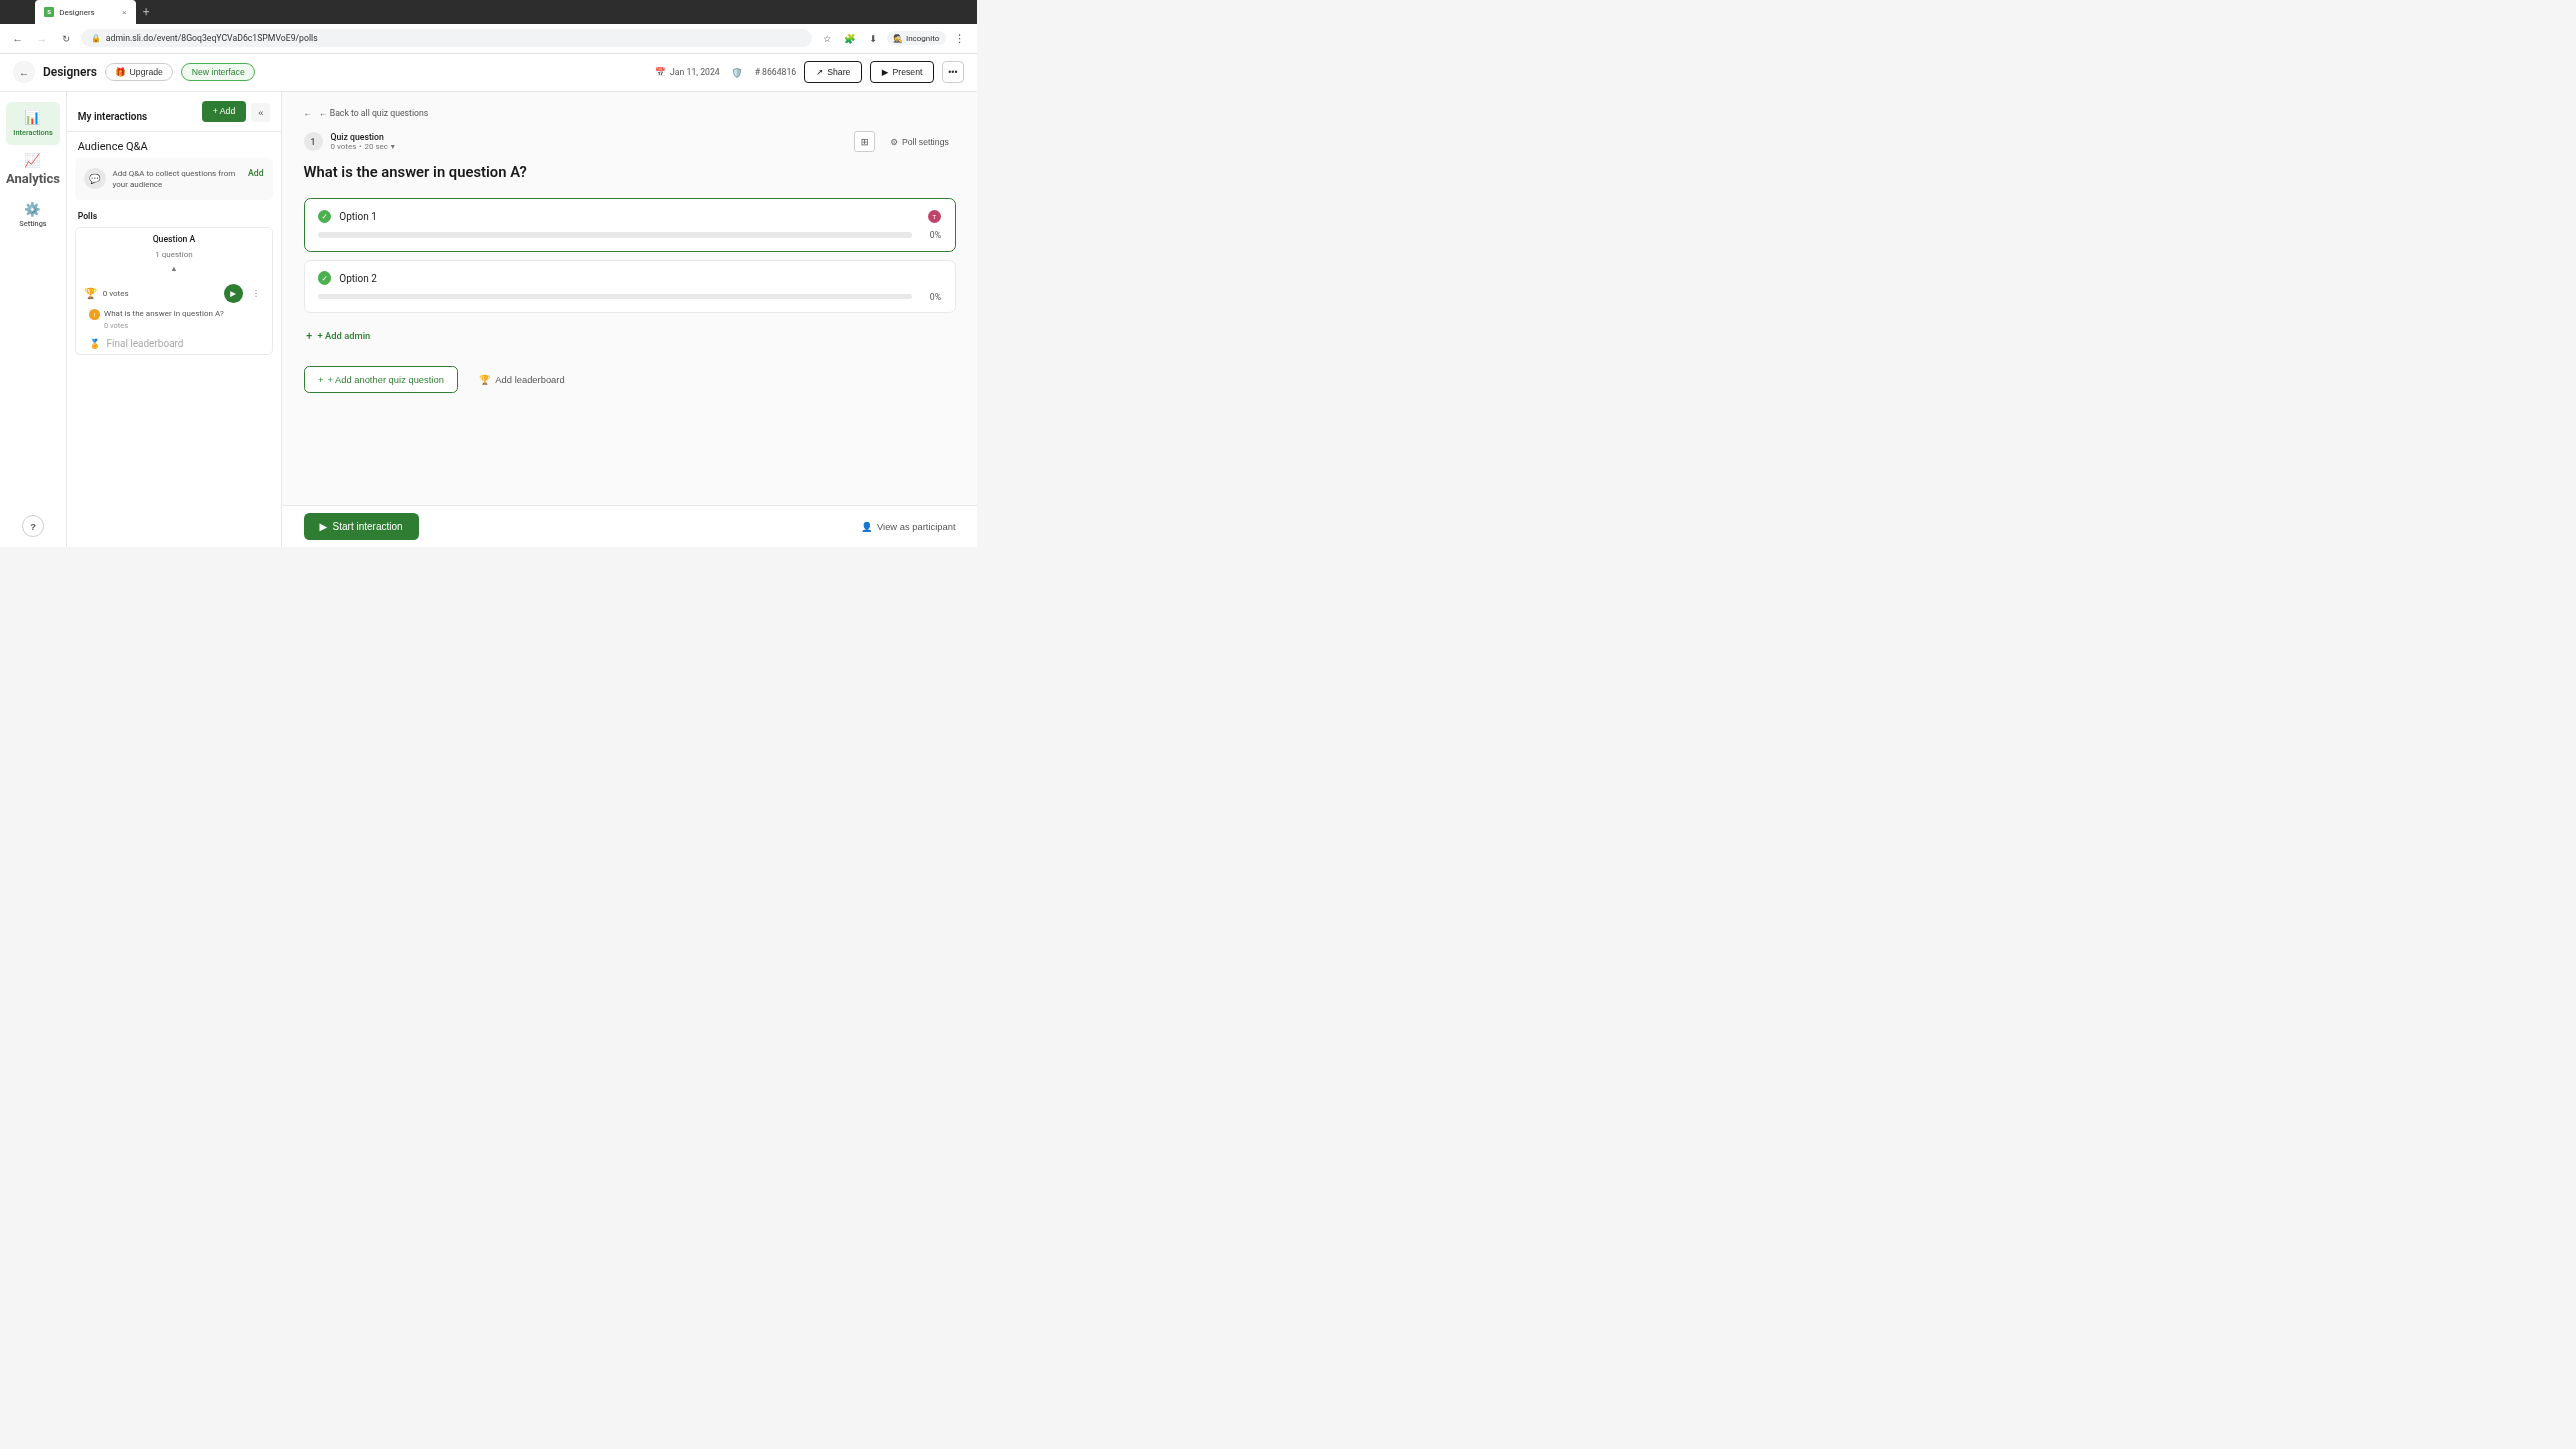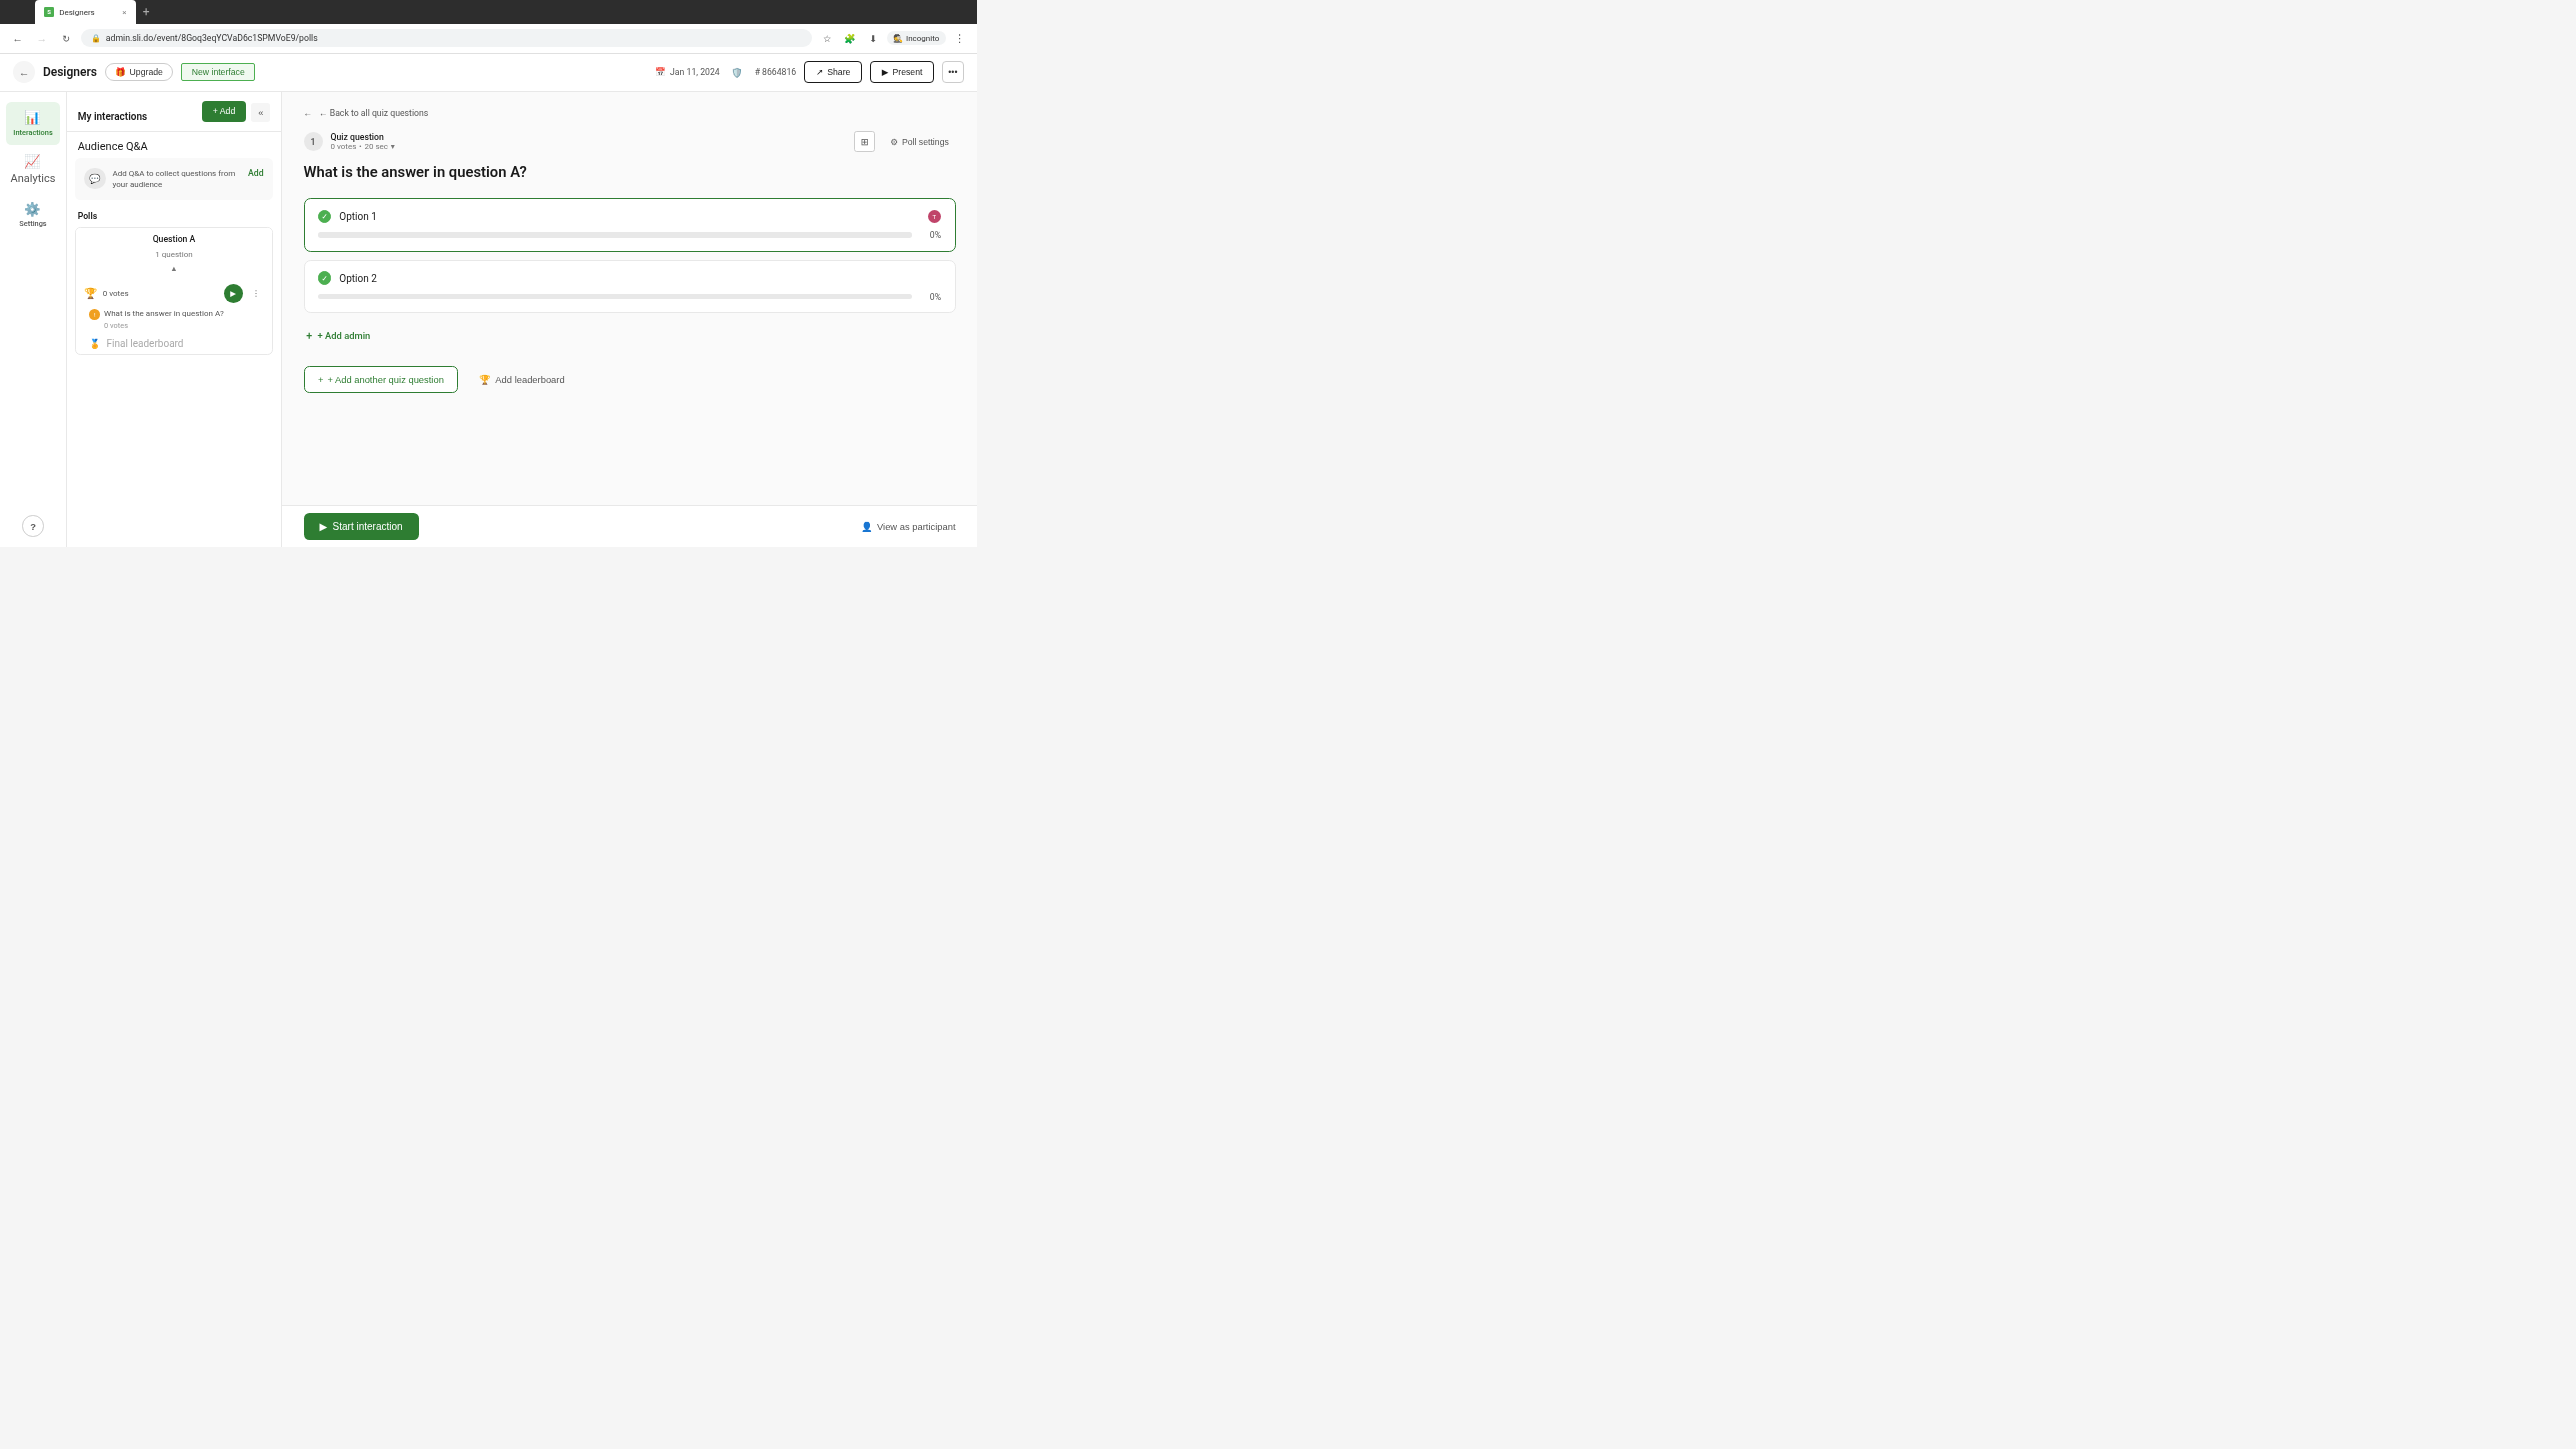--- a/index.html
+++ b/index.html
@@ -46,21 +46,21 @@
   </div>
 </div>
 
 <div style="height:38px;background:#fff;border-bottom:0.7px solid #e8e8e8;display:flex;align-items:center;padding:0 13.4px;gap:8px;">
   <button style="width:21.5px;height:21.5px;border-radius:50%;border:none;background:#f5f5f5;cursor:pointer;display:flex;align-items:center;justify-content:center;color:#555;font-size:10.7px;">←</button>
   <span style="font-size:12px;font-weight:600;color:#1a1a1a;">Designers</span>
   <button style="background:transparent;border:0.7px solid #ccc;border-radius:13.4px;padding:3.4px 9.4px;font-size:8.7px;color:#333;cursor:pointer;display:flex;align-items:center;gap:3.4px;">
     <span>🎁</span>
     <span>Upgrade</span>
   </button>
-  <button style="background:#f0f9f0;border:0.7px solid #4caf50;border-radius:2px;padding:3.4px 9.4px;font-size:8.7px;color:#2e7d32;cursor:pointer;">
+  <button style="background:#f0f9f0;border:0.7px solid #4caf50;border-radius:9px;padding:3.4px 9.4px;font-size:8.7px;color:#2e7d32;cursor:pointer;">
     <span>New interface</span>
   </button>
   <div style="flex:1;"></div>
   <div style="font-size:8.7px;color:#555;display:flex;align-items:center;gap:3.4px;">
     <span>📅</span>
     <span>Jan 11, 2024</span>
   </div>
   <button style="width:19px;height:19px;border-radius:50%;border:none;background:transparent;cursor:pointer;display:flex;align-items:center;justify-content:center;font-size:9.4px;color:#555;">🛡️</button>
   <div style="font-size:8.7px;color:#555;display:flex;align-items:center;gap:2px;">
     <span>#</span>
@@ -79,21 +79,21 @@
 
 <div style="display:flex;height:calc(547px - 91px);background:#fff;">
 
   <div style="width:67px;background:#fff;border-right:0.7px solid #e8e8e8;display:flex;flex-direction:column;align-items:center;padding:10.7px 0;gap:2.7px;">
     <div style="width:54px;height:43px;border-radius:5.4px;background:#e8f5e9;display:flex;flex-direction:column;align-items:center;justify-content:center;gap:2.7px;cursor:pointer;color:#2e7d32;">
       <span style="font-size:13.4px;">📊</span>
       <span style="font-size:7.4px;font-weight:500;text-align:center;">Interactions</span>
     </div>
     <div style="width:54px;height:43px;border-radius:5.4px;display:flex;flex-direction:column;align-items:center;justify-content:center;gap:2.7px;cursor:pointer;color:#555;">
       <span style="font-size:13.4px;">📈</span>
-      <span style="font-size:11px;font-weight:400;text-align:center;">Analytics</span>
+      <span style="font-size:13px;font-weight:700;text-align:center;">Analytics</span>
     </div>
     <div style="width:54px;height:43px;border-radius:5.4px;display:flex;flex-direction:column;align-items:center;justify-content:center;gap:2.7px;cursor:pointer;color:#555;">
       <span style="font-size:13.4px;">⚙️</span>
       <span style="font-size:7.4px;font-weight:500;text-align:center;">Settings</span>
     </div>
     <div style="margin-top:auto;">
       <button style="width:21.5px;height:21.5px;border-radius:50%;border:0.7px solid #ccc;background:#fff;cursor:pointer;display:flex;align-items:center;justify-content:center;font-size:9.4px;font-weight:600;color:#555;">?</button>
     </div>
   </div>
 

